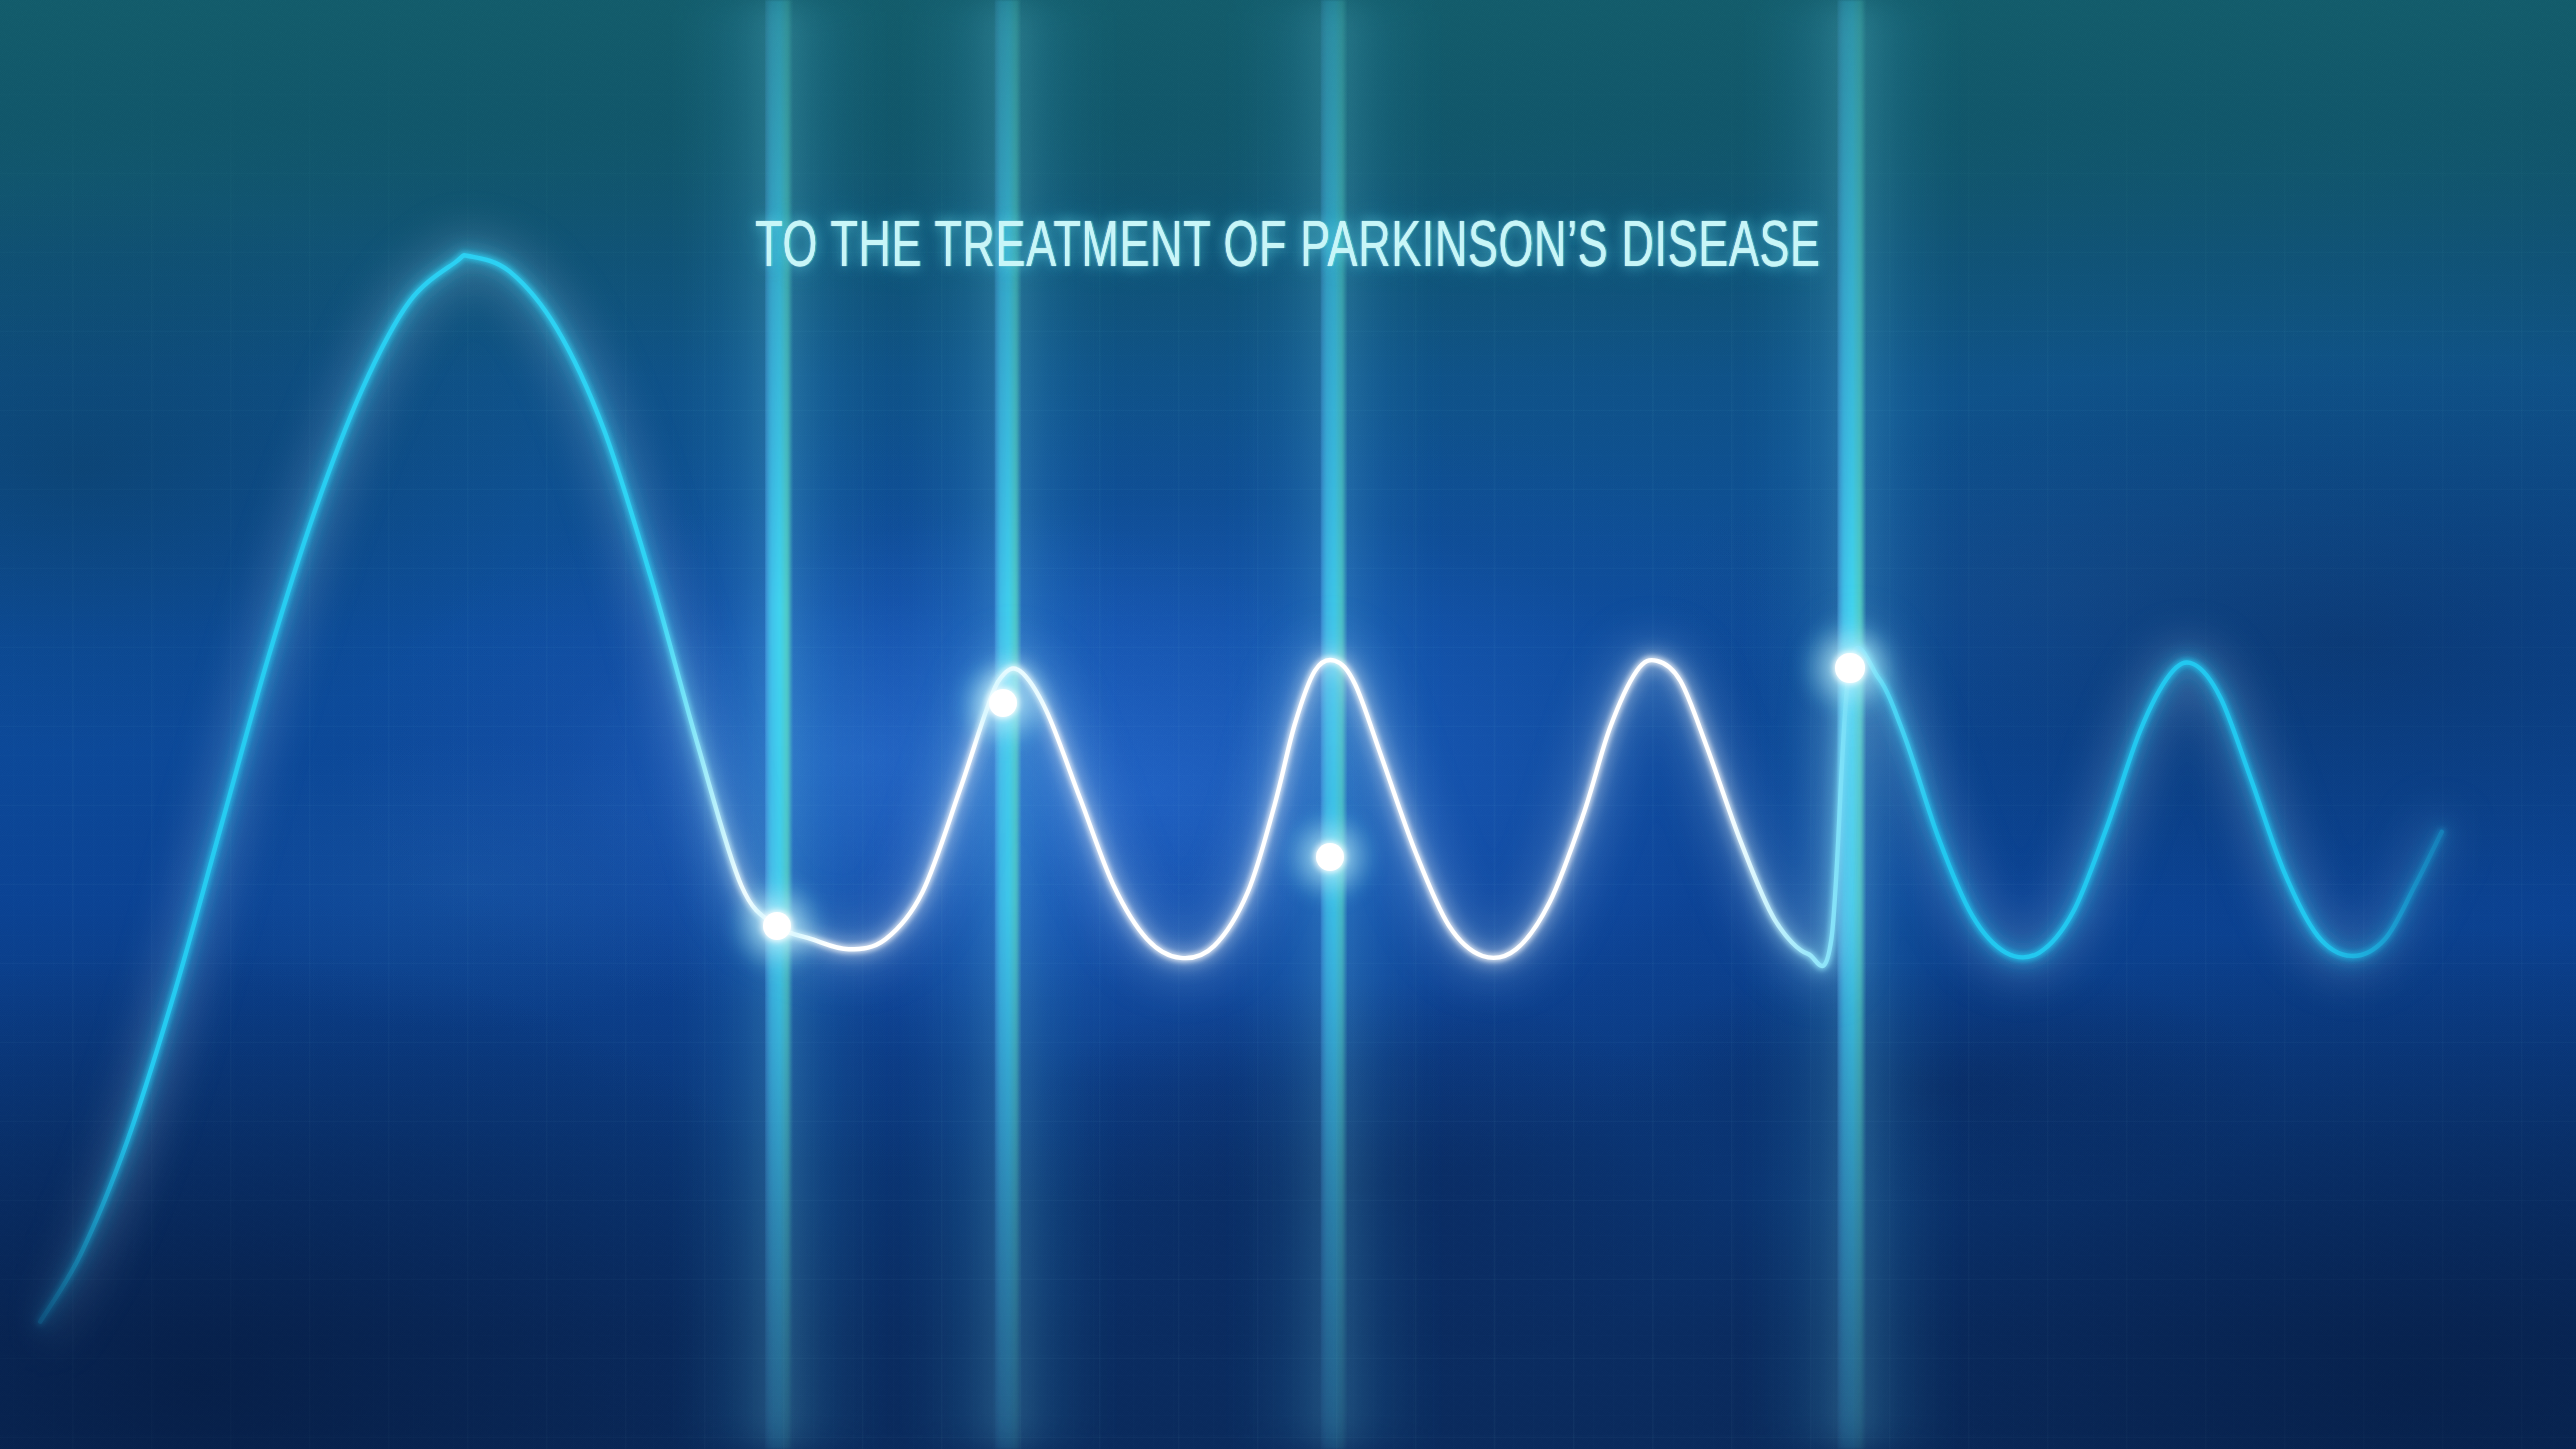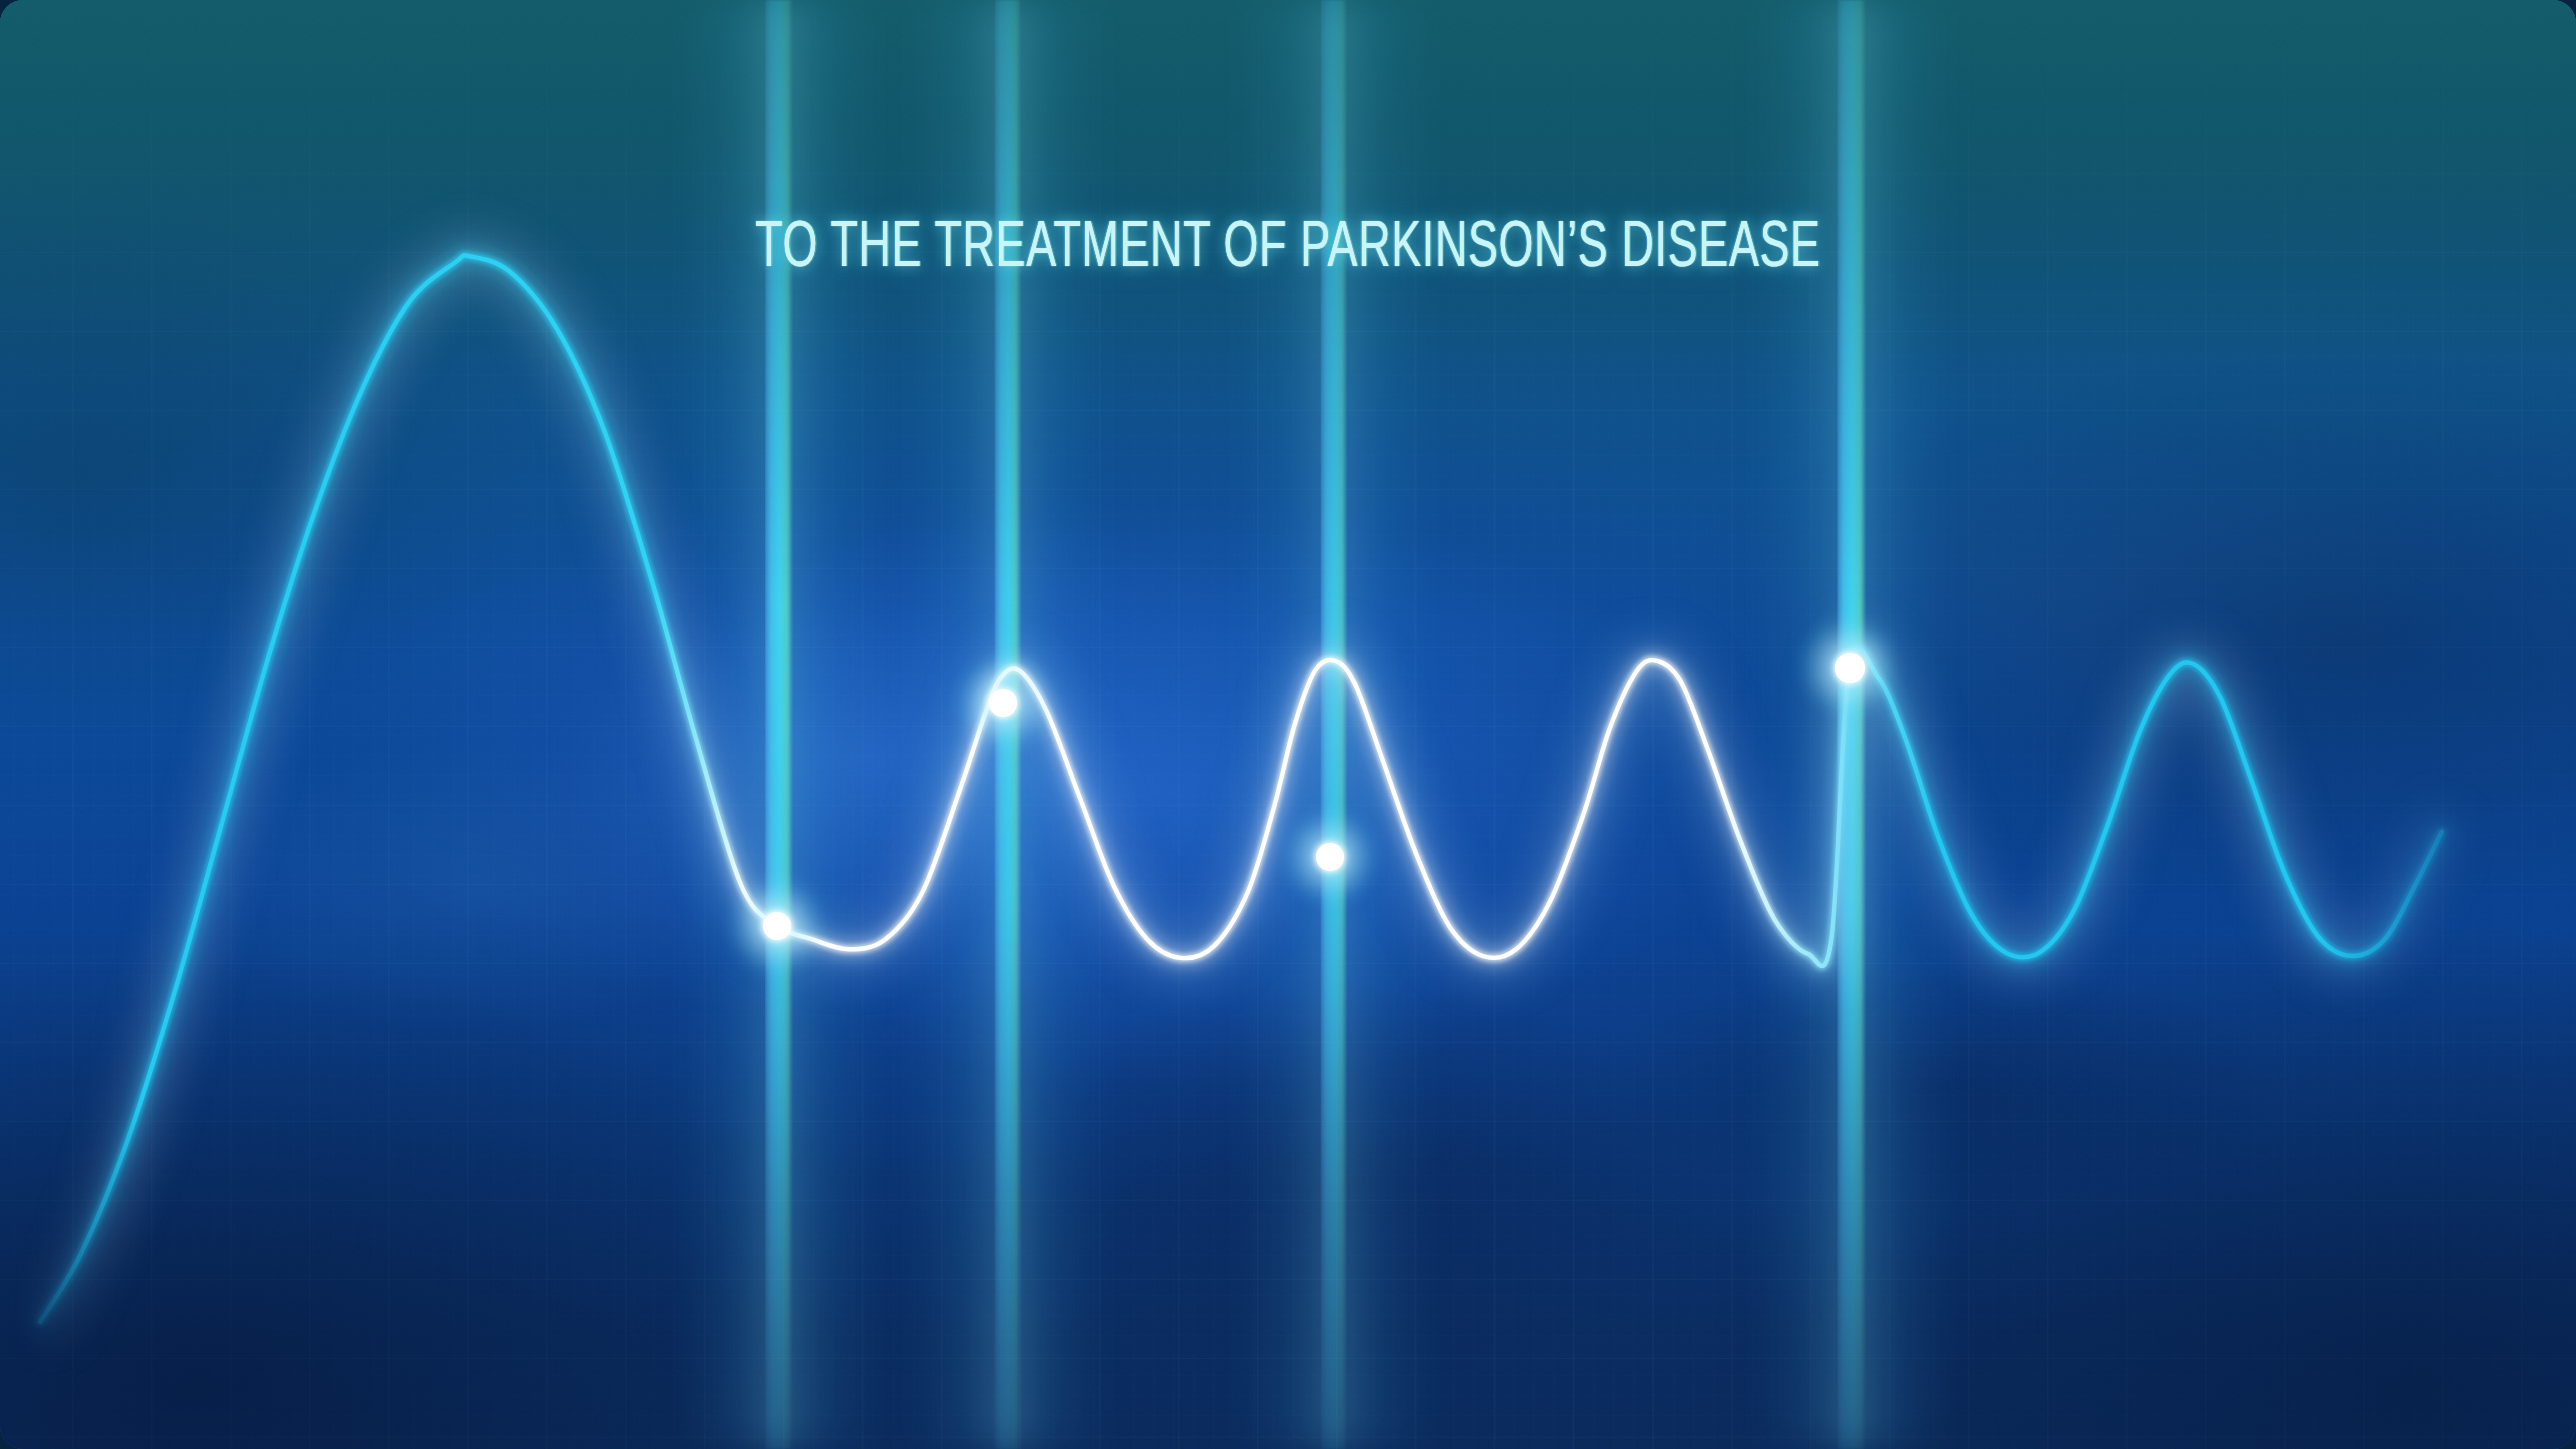--- a/index.html
+++ b/index.html
@@ -7,21 +7,20 @@
   body{
     font-family:"Liberation Sans", sans-serif;
     -webkit-font-smoothing:antialiased;
   }
   #stage{
     position:relative;
     width:2576px;
     height:1449px;
     overflow:hidden;
     background:#0d4d85;
-    border-radius:23px;
   }
 
   
   .bg-layer{position:absolute;inset:0;pointer-events:none;}
 
   .bg-base{
     background:
       linear-gradient(180deg,
         #125a6d 0%,
         #11586e 9%,

